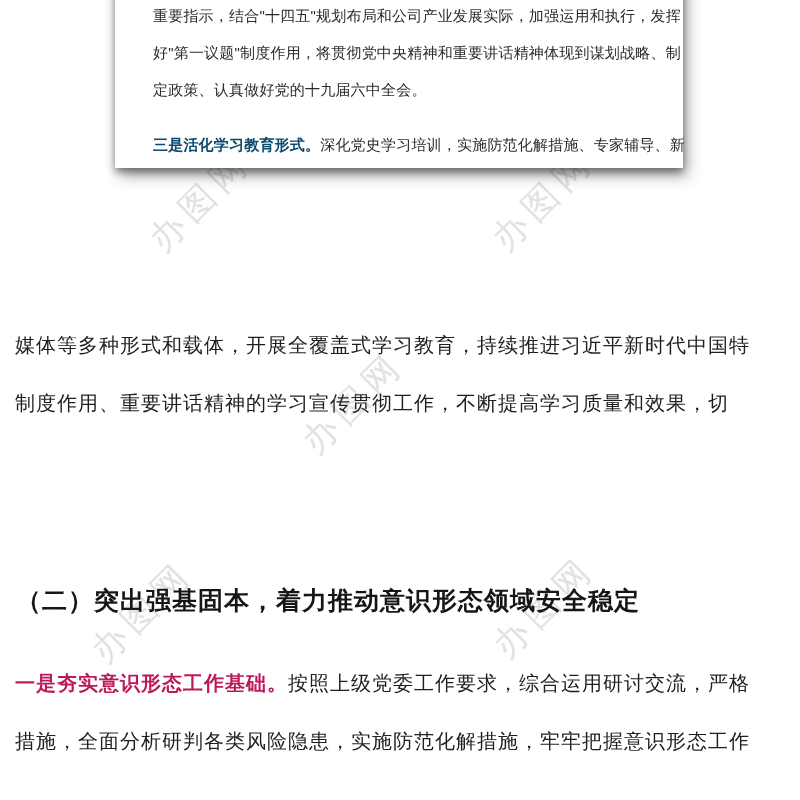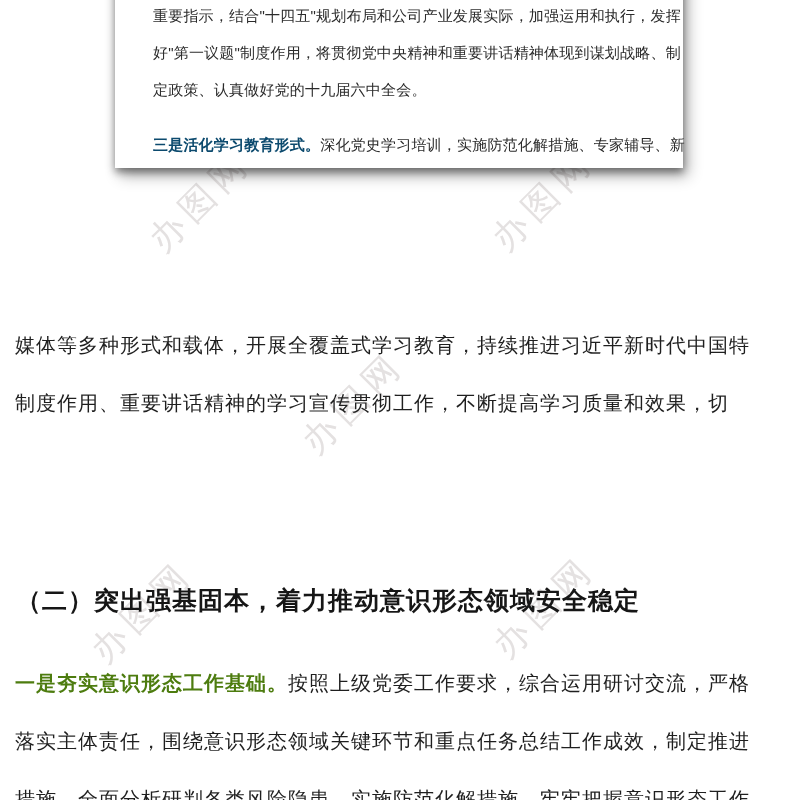--- a/index.html
+++ b/index.html
@@ -58,21 +58,21 @@
   .mline {
     font-size: 20px;
     line-height: 58px;
     letter-spacing: 1px;
     white-space: nowrap;
     color: #1f1f1f;
   }
   .para { position: absolute; z-index: 4; left: 15px; right: 10px; }
   .para-1 { top: 316px; }
   .para-2 { top: 654px; }
-  .mline b { font-weight: bold; color: #4d7c0f; }
+  .mline b { font-weight: bold; color: #be185d; }
   .doc-heading {
     position: absolute;
     z-index: 4;
     left: 16px;
     top: 581px;
     font-size: 25px;
     line-height: 38px;
     letter-spacing: 1px;
     font-weight: bold;
     white-space: nowrap;
@@ -101,17 +101,16 @@
 
   <div class="para para-1">
     <div class="mline">媒体等多种形式和载体，开展全覆盖式学习教育，持续推进习近平新时代中国特</div>
     <div class="mline">制度作用、重要讲话精神的学习宣传贯彻工作，不断提高学习质量和效果，切</div>
   </div>
 
   <div class="doc-heading">（二）突出强基固本，着力推动意识形态领域安全稳定</div>
 
   <div class="para para-2">
     <div class="mline"><b>一是夯实意识形态工作基础。</b><span>按照上级党委工作要求，综合运用研讨交流，严格</span></div>
-    <div class="mline">落实主体责任，围绕意识形态领域关键环节和重点任务总结工作成效，制定推进</div>
     <div class="mline">措施，全面分析研判各类风险隐患，实施防范化解措施，牢牢把握意识形态工作</div>
   </div>
 
 </div>
 
 </body></html>

